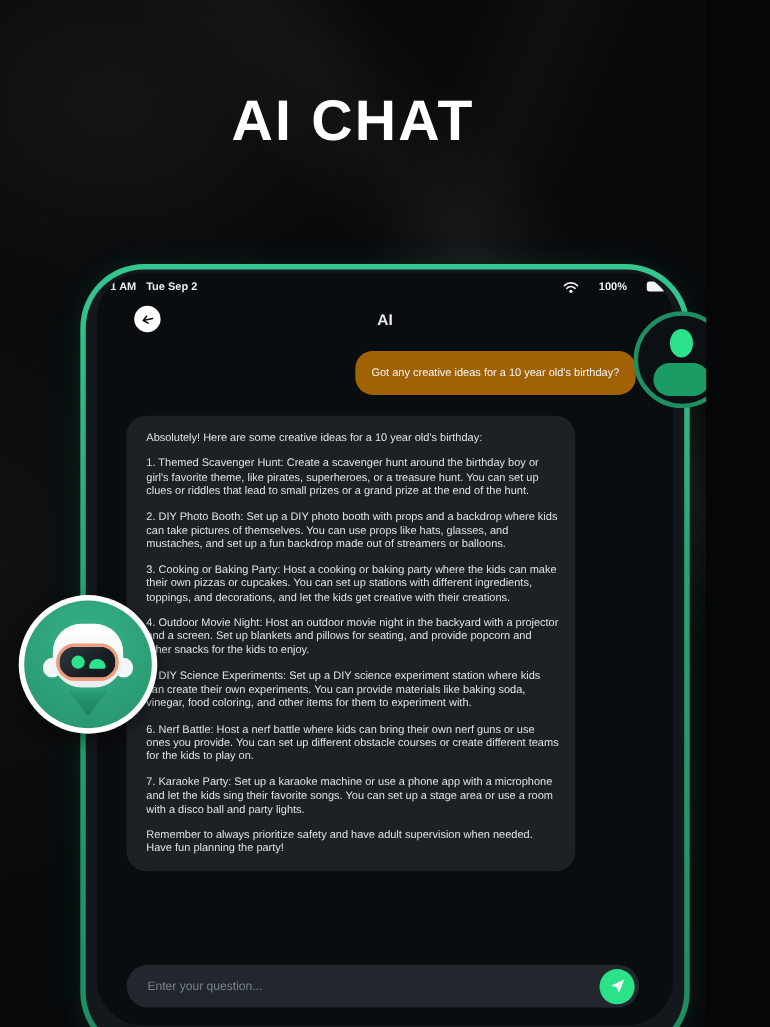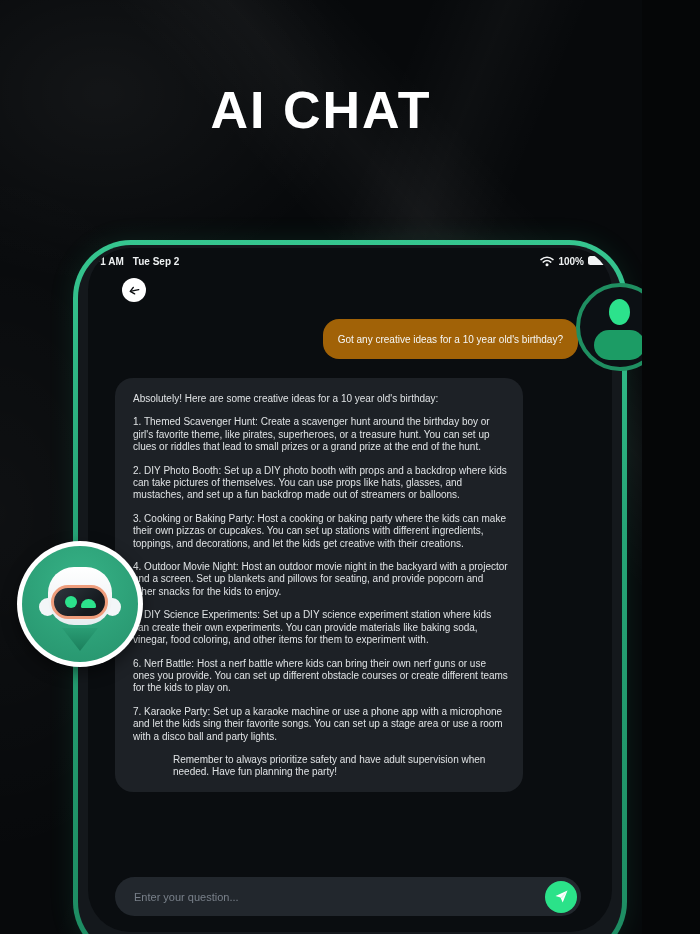--- a/index.html
+++ b/index.html
@@ -20,40 +20,40 @@
     background:linear-gradient(180deg,#36c690 0%,#26a476 40%,#1d8b61 100%);
     padding:5px;box-sizing:border-box;box-shadow:0 0 26px rgba(40,190,130,.12);}
   .bezel{position:relative;width:100%;height:100%;border-radius:53px;background:#14181c;}
   .screen{position:absolute;left:10px;top:3px;width:524px;height:684px;border-radius:42px;
     background:#0a0d10;overflow:hidden;}
 
   
   .statusbar{position:absolute;left:9px;right:7px;top:6px;height:14px;display:flex;
     justify-content:space-between;align-items:center;color:#eef1f2;font-size:10px;font-weight:bold;}
   .sb-left{display:flex;gap:9px;white-space:nowrap;text-align:right;}
-  .sb-right{display:flex;align-items:flex-start;gap:4px;}
+  .sb-right{display:flex;align-items:flex-start;gap:18px;}
   .battery{position:relative;width:17px;height:9px;background:#f2f4f5;border-radius:2.5px;}
   .battery .tip{position:absolute;right:-3px;top:2.5px;width:2px;height:4px;background:#f2f4f5;
     border-radius:0 1.5px 1.5px 0;}
 
   
   .back-btn{position:absolute;left:34px;top:30px;width:24px;height:24px;border-radius:50%;
     background:#ffffff;border:none;padding:0;display:flex;align-items:center;justify-content:center;cursor:pointer;}
   .nav-title{position:absolute;left:0;right:0;top:34px;text-align:center;color:#eceeee;
     font-size:14px;font-weight:600;}
 
   
   .bubble-user{position:absolute;right:34px;top:71px;height:40px;display:inline-flex;
     align-items:center;padding:0 15px;background:#a16207;border-radius:16px;
     color:#f5f7f7;font-size:10px;white-space:nowrap;}
   .bubble-ai{position:absolute;left:27px;top:130px;width:408px;box-sizing:border-box;
     padding:15px 15px 13px 18px;background:#1d2126;border-radius:18px;
     color:#dfe2e4;font-size:10px;line-height:12.4px;}
   .bubble-ai p{margin:0 0 11px 0;}
-  .bubble-ai p:last-child{margin-bottom:0;margin-left:40px;}
+  .bubble-ai p:last-child{margin-bottom:0;}
 
   
   .composer{position:absolute;left:27px;top:629px;width:466px;height:39px;border-radius:20px;
     background:#22272d;display:flex;align-items:center;justify-content:space-between;}
   .composer input{flex:1;background:transparent;border:none;outline:none;color:#c6ccd3;
     font-size:11px;padding:0 0 0 19px;font-family:"Liberation Sans",sans-serif;}
   .composer input::placeholder{color:#79808a;}
   .send-btn{width:32px;height:32px;margin-right:4px;border:none;border-radius:50%;
     background:#2be289;display:flex;align-items:center;justify-content:center;cursor:pointer;flex:0 0 auto;}
 
@@ -110,20 +110,21 @@
         </div>
 
         <button class="back-btn">
           <svg width="13" height="13" viewBox="0 0 24 24">
             <g transform="rotate(-12 12 12)">
               <path d="M20 12H6" stroke="#0b0d10" stroke-width="2.6" fill="none" stroke-linecap="round"></path>
               <path d="M11 6l-7 6 7 6" stroke="#0b0d10" stroke-width="2.6" fill="none" stroke-linecap="round" stroke-linejoin="round"></path>
             </g>
           </svg>
         </button>
+        <div class="nav-title">AI</div>
 
         <div class="bubble-user">Got any creative ideas for a 10 year old's birthday?</div>
 
         <div class="bubble-ai">
             <p>Absolutely! Here are some creative ideas for a 10 year old's birthday:</p>
             <p>1. Themed Scavenger Hunt: Create a scavenger hunt around the birthday boy or girl's favorite theme, like pirates, superheroes, or a treasure hunt. You can set up clues or riddles that lead to small prizes or a grand prize at the end of the hunt.</p>
             <p>2. DIY Photo Booth: Set up a DIY photo booth with props and a backdrop where kids can take pictures of themselves. You can use props like hats, glasses, and mustaches, and set up a fun backdrop made out of streamers or balloons.</p>
             <p>3. Cooking or Baking Party: Host a cooking or baking party where the kids can make their own pizzas or cupcakes. You can set up stations with different ingredients, toppings, and decorations, and let the kids get creative with their creations.</p>
             <p>4. Outdoor Movie Night: Host an outdoor movie night in the backyard with a projector and a screen. Set up blankets and pillows for seating, and provide popcorn and other snacks for the kids to enjoy.</p>
             <p>5. DIY Science Experiments: Set up a DIY science experiment station where kids can create their own experiments. You can provide materials like baking soda, vinegar, food coloring, and other items for them to experiment with.</p>

